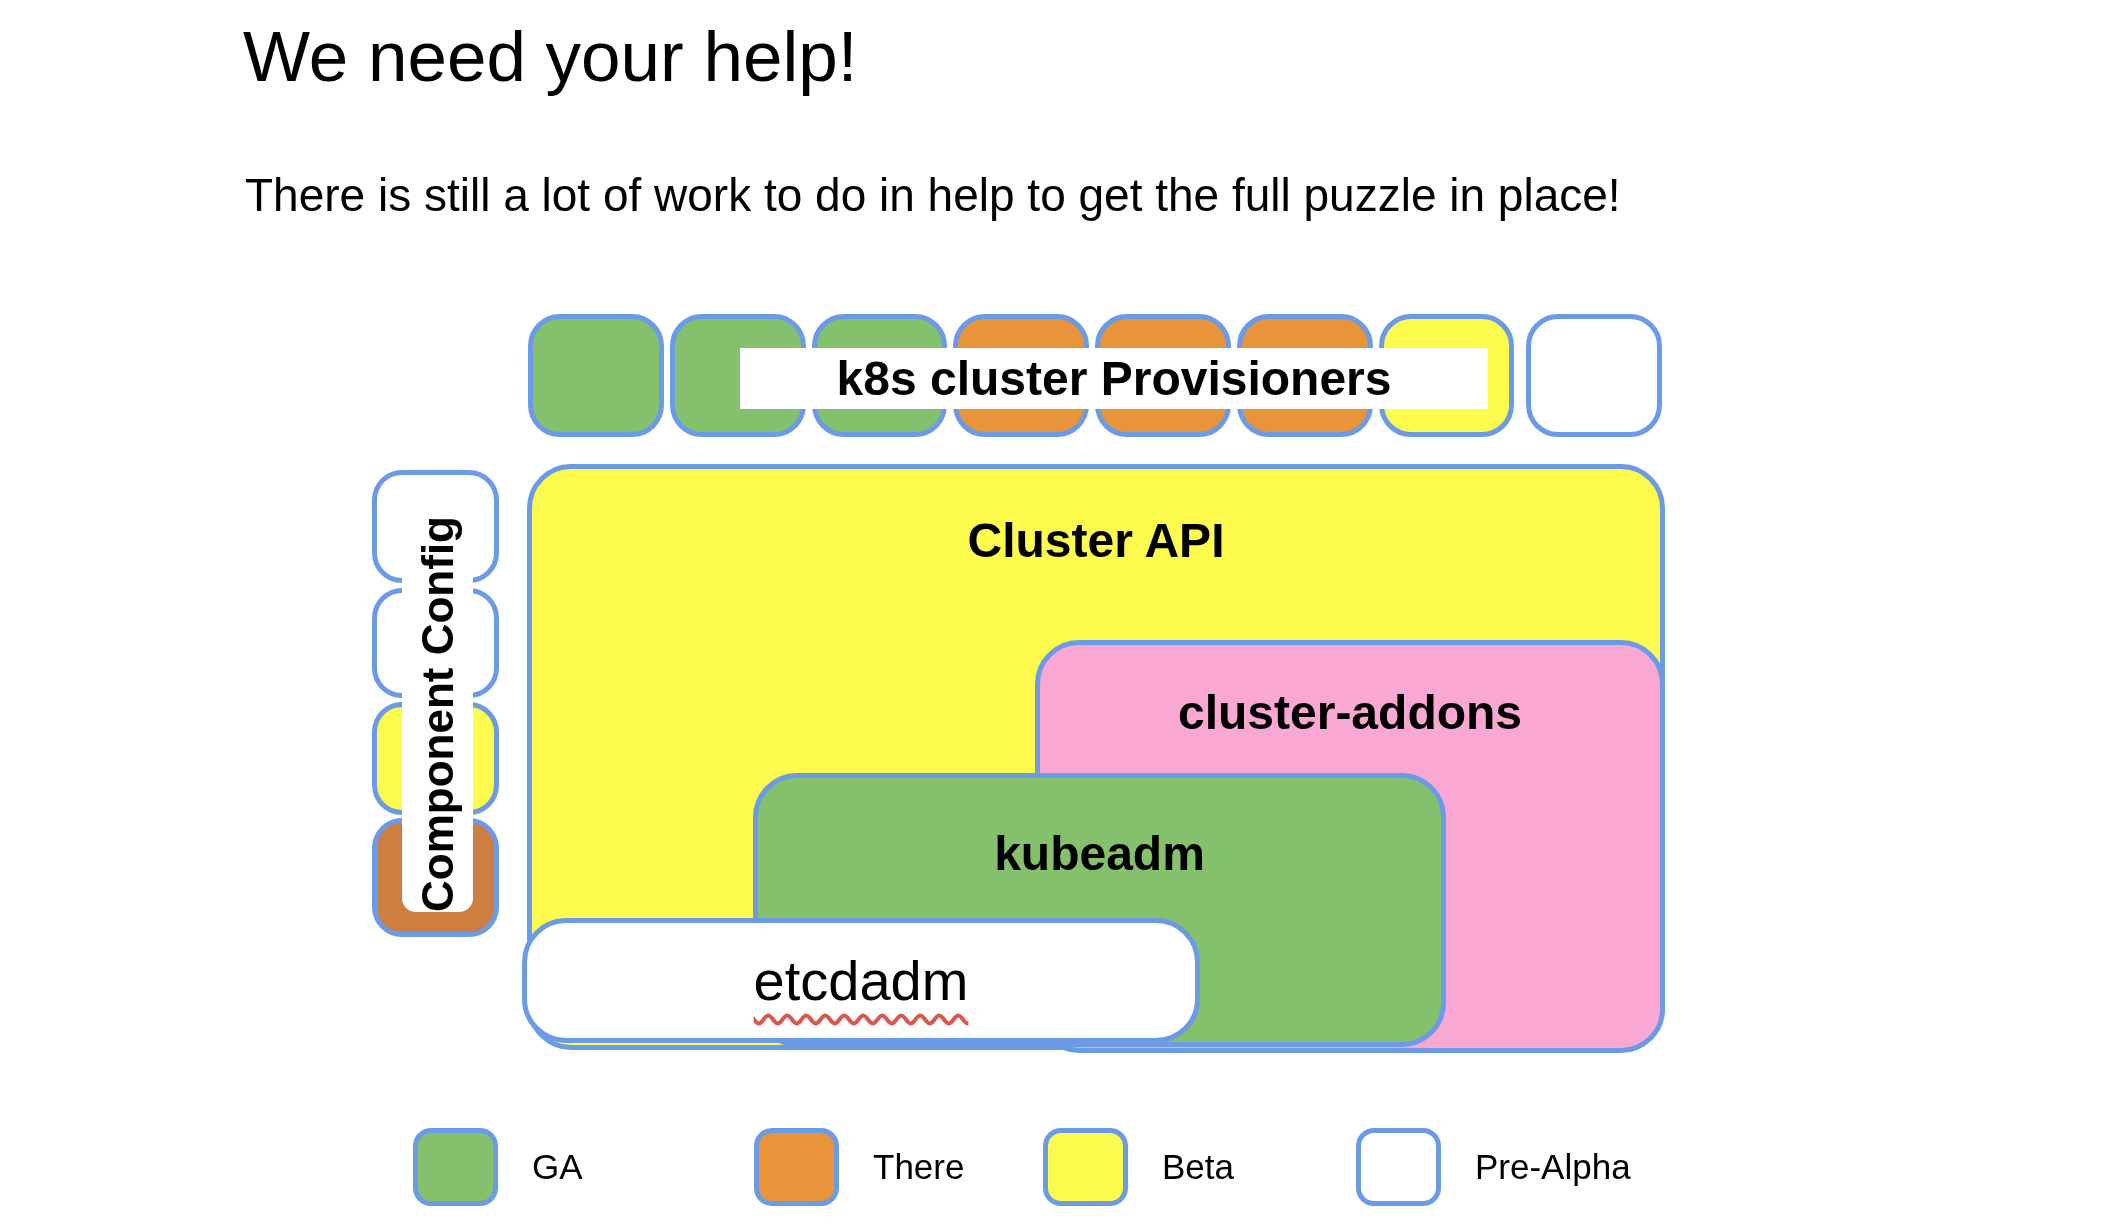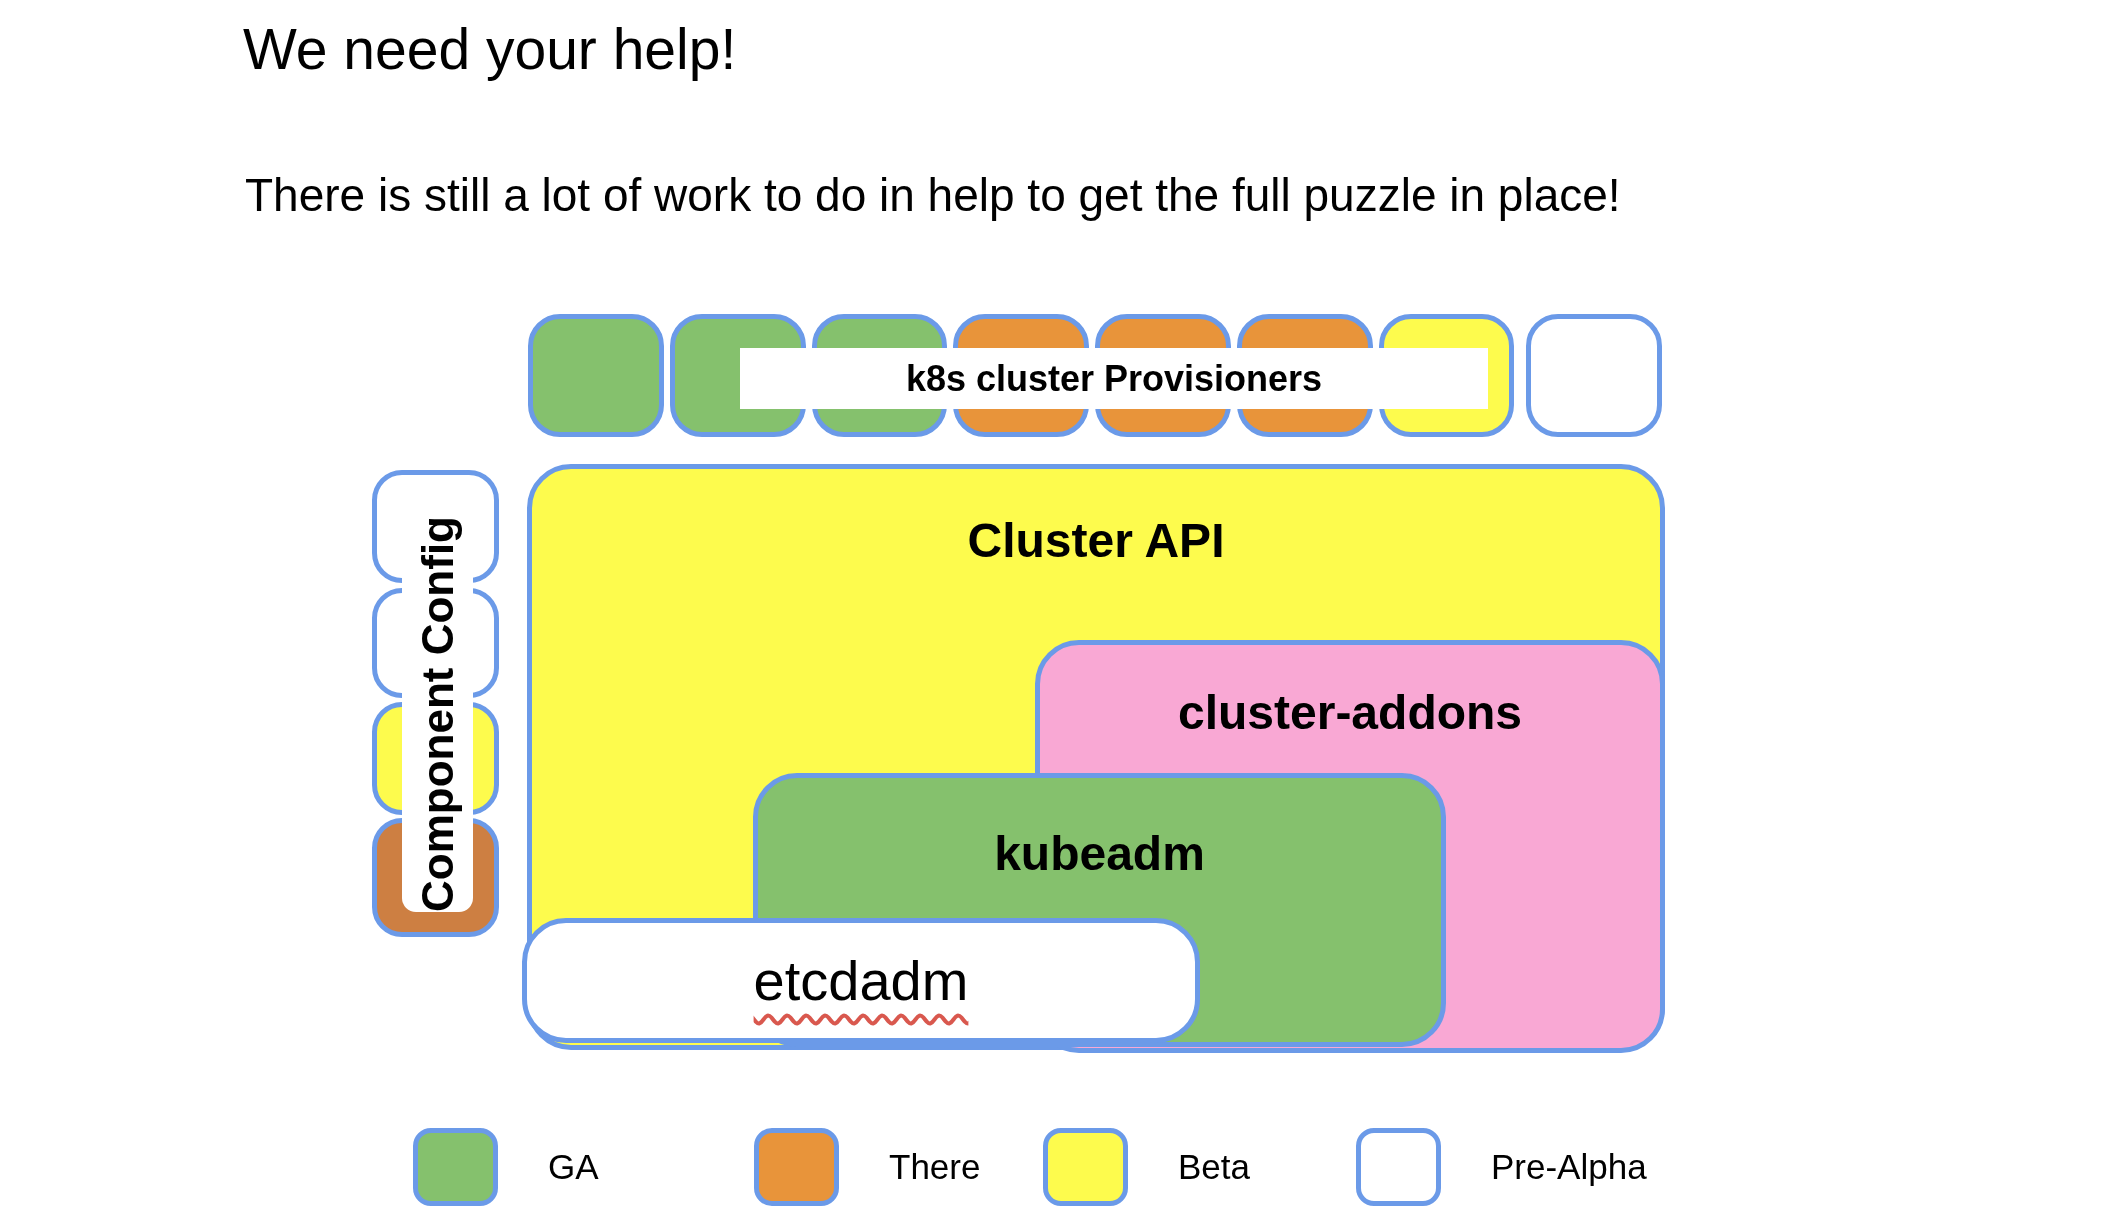--- a/index.html
+++ b/index.html
@@ -1,41 +1,41 @@
 <!DOCTYPE html>
 <html style="--border: #6b9ae8; --squiggle: #d9584e;"><head>
 <meta charset="utf-8">
 <style>
   html,body { margin:0; padding:0; background:#fff; }
   .slide {
     position:relative; width:2126px; height:1228px; overflow:hidden;
     background:#ffffff; font-family:"Liberation Sans", sans-serif; color:#000;
   }
   .title {
-    position:absolute; left:243px; top:18px; font-size:57px; font-weight:400;
+    position:absolute; left:243px; top:18px; font-size:71px; font-weight:400;
     line-height:1.1; letter-spacing:0px; white-space:nowrap;
   }
   .subtitle {
     position:absolute; left:245px; top:168px; font-size:46px; font-weight:400;
     line-height:1.2; white-space:nowrap;
   }
   
   .prov-row {
     position:absolute; left:528px; top:314px; width:1134px; height:123px;
     display:flex; gap:6px;
   }
   .tile {
     flex:1; border:5px solid var(--border); border-radius:32px;
     box-sizing:border-box; background:#fff;
   }
   .tile-last { margin-left:6px; }
   .prov-label {
     position:absolute; left:740px; top:348px; width:748px; height:61px;
     background:#ffffff; display:flex; align-items:center; justify-content:center;
-    font-size:36px; font-weight:700; white-space:nowrap; z-index:5;
+    font-size:48px; font-weight:700; white-space:nowrap; z-index:5;
   }
   
   .cc-col { position:absolute; left:372px; top:470px; width:127px; height:467px; }
   .cc-tile {
     position:absolute; left:0; width:127px; border:5px solid var(--border);
     border-radius:30px; box-sizing:border-box;
   }
   .cc-tile:nth-child(1) { top:0px;   height:113px; }
   .cc-tile:nth-child(2) { top:118px; height:110px; }
   .cc-tile:nth-child(3) { top:232px; height:113px; }
@@ -68,21 +68,21 @@
   .box-kubeadm .box-label       { top:48px; }
   .etcdadm-text {
     font-size:56px; font-weight:400; white-space:nowrap;
     text-decoration-line:underline; text-decoration-style:wavy;
     text-decoration-color:var(--squiggle); text-decoration-thickness:4px;
     text-underline-offset:14px;
   }
   
   .legend { position:absolute; left:0; top:1128px; width:2126px; height:80px; }
   .legend-item {
-    position:absolute; top:0; display:flex; align-items:center; gap:50px;
+    position:absolute; top:0; display:flex; align-items:center; gap:34px;
   }
   .legend-item:nth-child(1) { left:413px; }
   .legend-item:nth-child(2) { left:754px; }
   .legend-item:nth-child(3) { left:1043px; }
   .legend-item:nth-child(4) { left:1356px; }
   .swatch {
     width:85px; height:78px; border:5px solid var(--border); border-radius:18px;
     box-sizing:border-box; background:#fff;
   }
   .legend-label { font-size:35px; font-weight:400; white-space:nowrap; }

